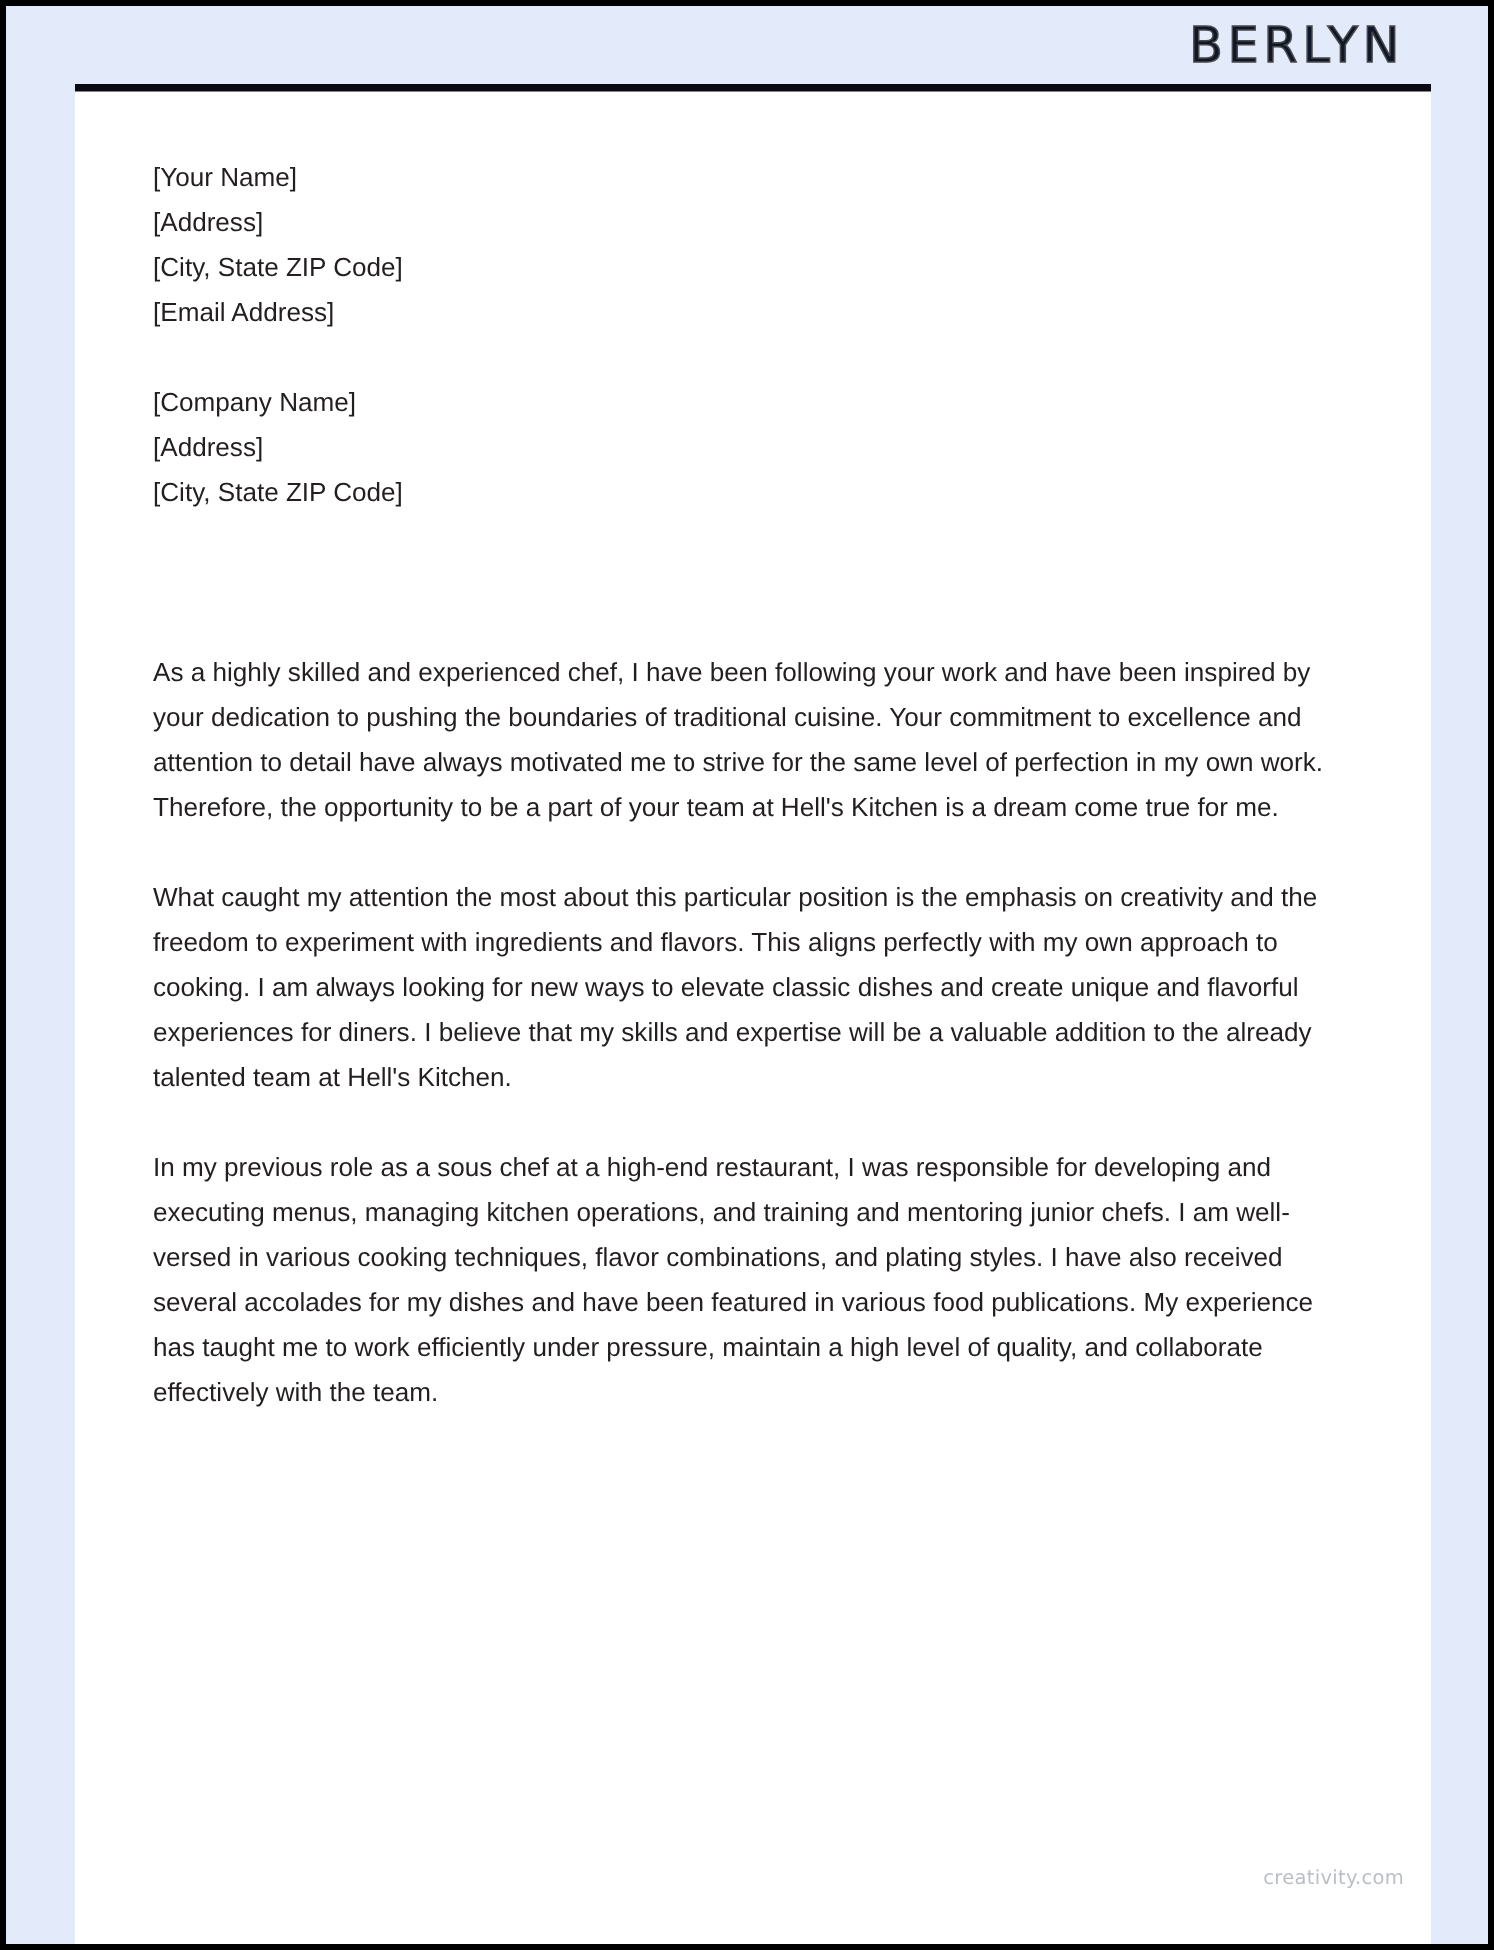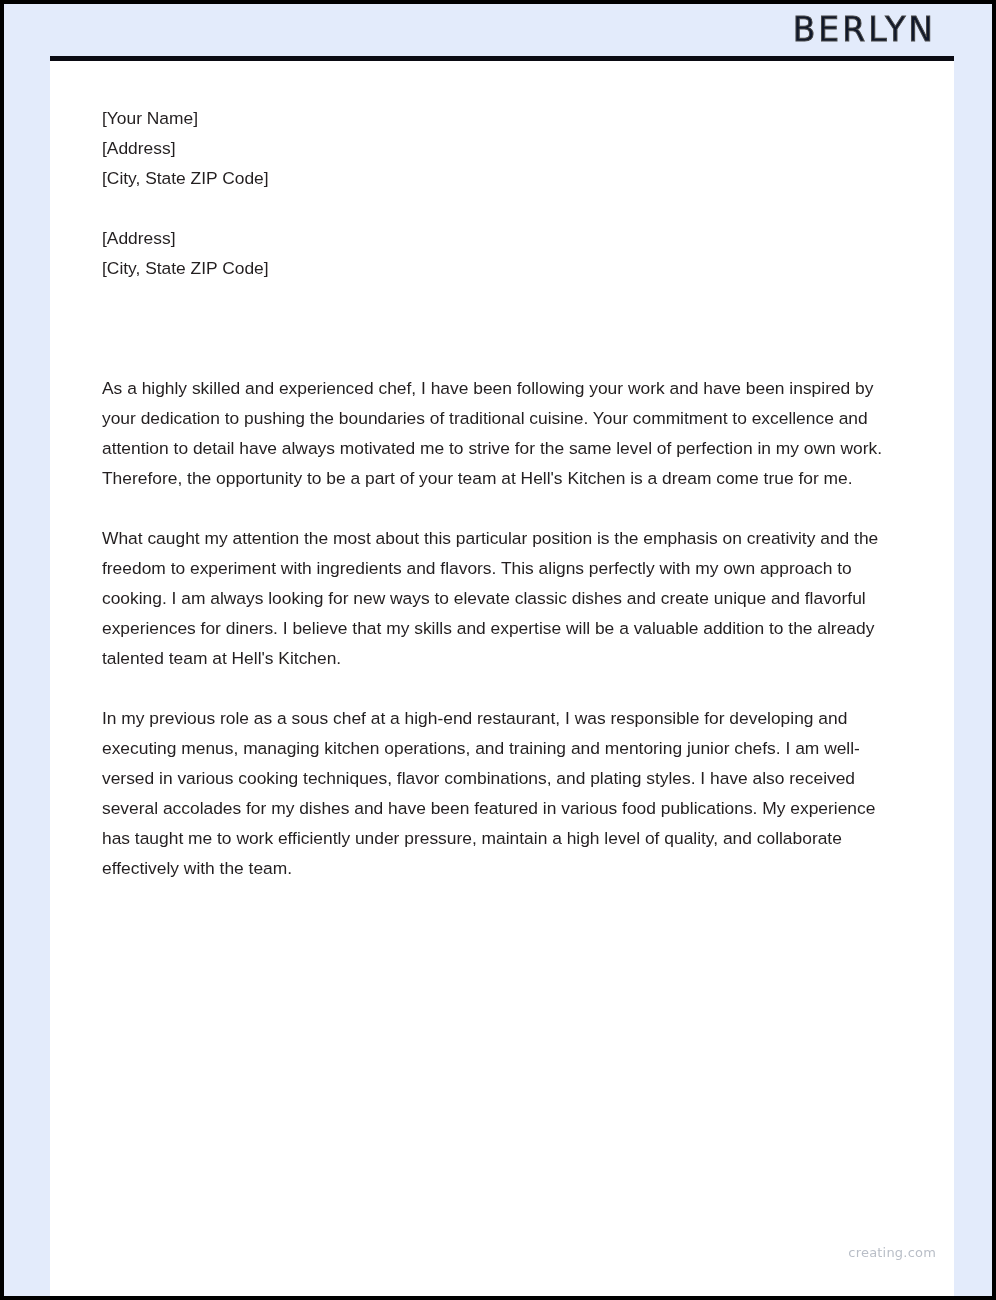--- a/index.html
+++ b/index.html
@@ -96,25 +96,27 @@
     <div class="brand">BERLYN</div>
   </div>
 
   <div class="sheet">
     <div class="letter">
 
       <div class="block">
         <div class="line">[Your Name]</div>
         <div class="line">[Address]</div>
         <div class="line">[City, State ZIP Code]</div>
+        <div class="line">[Email Address]</div>
       </div>
 
       <div class="gap"></div>
 
       <div class="block">
+        <div class="line">[Company Name]</div>
         <div class="line">[Address]</div>
         <div class="line">[City, State ZIP Code]</div>
       </div>
 
       <div class="gap"></div>
 
 
       <div class="gap"></div>
 
 
@@ -129,15 +131,15 @@
       <div class="gap"></div>
 
       <p class="para">In my previous role as a sous chef at a high-end restaurant, I was responsible for developing and executing menus, managing kitchen operations, and training and mentoring junior chefs. I am well-versed in various cooking techniques, flavor combinations, and plating styles. I have also received several accolades for my dishes and have been featured in various food publications. My experience has taught me to work efficiently under pressure, maintain a high level of quality, and collaborate effectively with the team.</p>
 
       <div class="gap"></div>
 
 
     </div>
   </div>
 
-  <div class="watermark">creating.com</div>
+  <div class="watermark">creativity.com</div>
 
 </div>
 
 </body></html>

